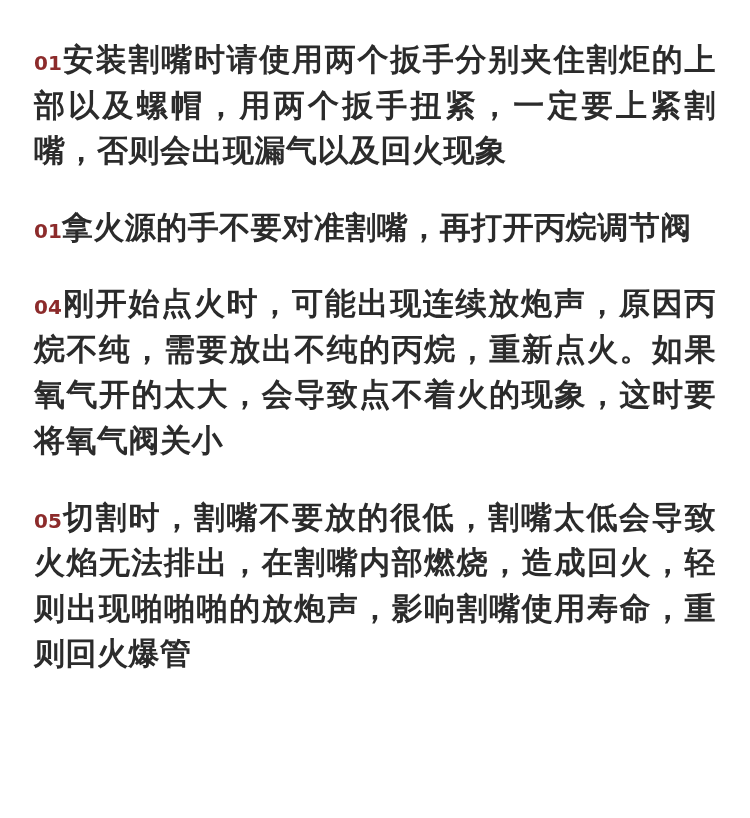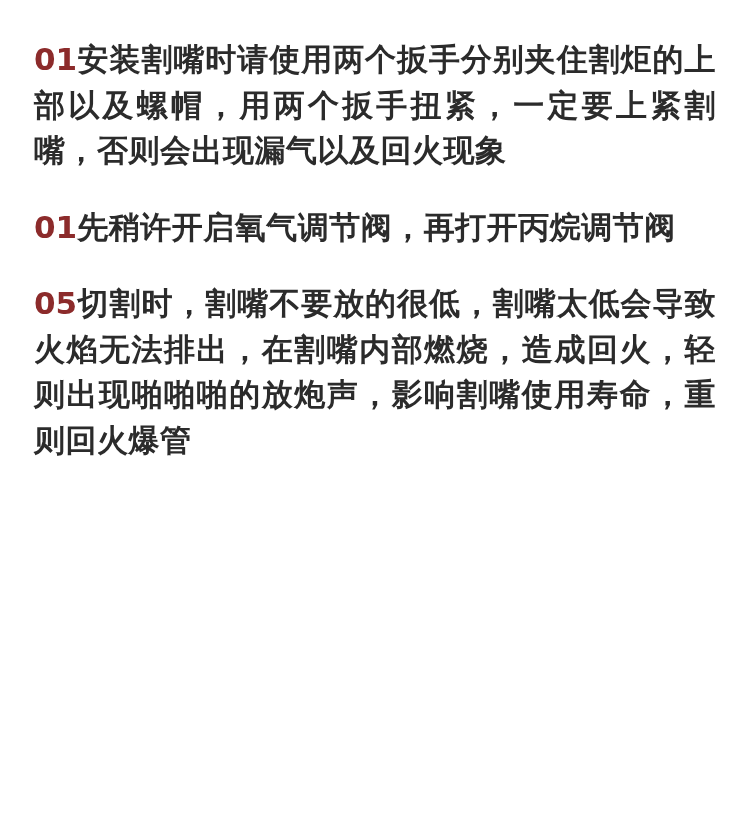--- a/index.html
+++ b/index.html
@@ -31,40 +31,43 @@
     line-height: 1.47;
     color: #2b2b2b;
     font-weight: 700;
     letter-spacing: 0.5px;
     text-align: justify;
     text-justify: inter-ideograph;
   }
   .num {
     color: #8c2b2b;
     font-weight: 700;
-    font-size: 31px;
+    font-size: 20px;
     letter-spacing: 0px;
     font-family: "DejaVu Sans", "Liberation Sans", sans-serif;
   }
   .txt {
     color: #2b2b2b;
   }
 </style>
 </head>
 <body>
 
 <div class="page">
 
   <div class="item">
     <p class="para"><span class="num">01</span><span class="txt">安装割嘴时请使用两个扳手分别夹住割炬的上部以及螺帽，用两个扳手扭紧，一定要上紧割嘴，否则会出现漏气以及回火现象</span></p>
   </div>
 
   <div class="item">
-    <p class="para"><span class="num">01</span><span class="txt">先稍许开启氧气调节阀，再打开丙烷调节阀</span></p>
+    <p class="para"><span class="num">01</span><span class="txt">拿火源的手不要对准割嘴，再打开丙烷调节阀</span></p>
   </div>
 
 
+  <div class="item">
+    <p class="para"><span class="num">04</span><span class="txt">刚开始点火时，可能出现连续放炮声，原因丙烷不纯，需要放出不纯的丙烷，重新点火。如果氧气开的太大，会导致点不着火的现象，这时要将氧气阀关小</span></p>
+  </div>
 
   <div class="item">
     <p class="para"><span class="num">05</span><span class="txt">切割时，割嘴不要放的很低，割嘴太低会导致火焰无法排出，在割嘴内部燃烧，造成回火，轻则出现啪啪啪的放炮声，影响割嘴使用寿命，重则回火爆管</span></p>
   </div>
 
 </div>
 
 </body></html>

